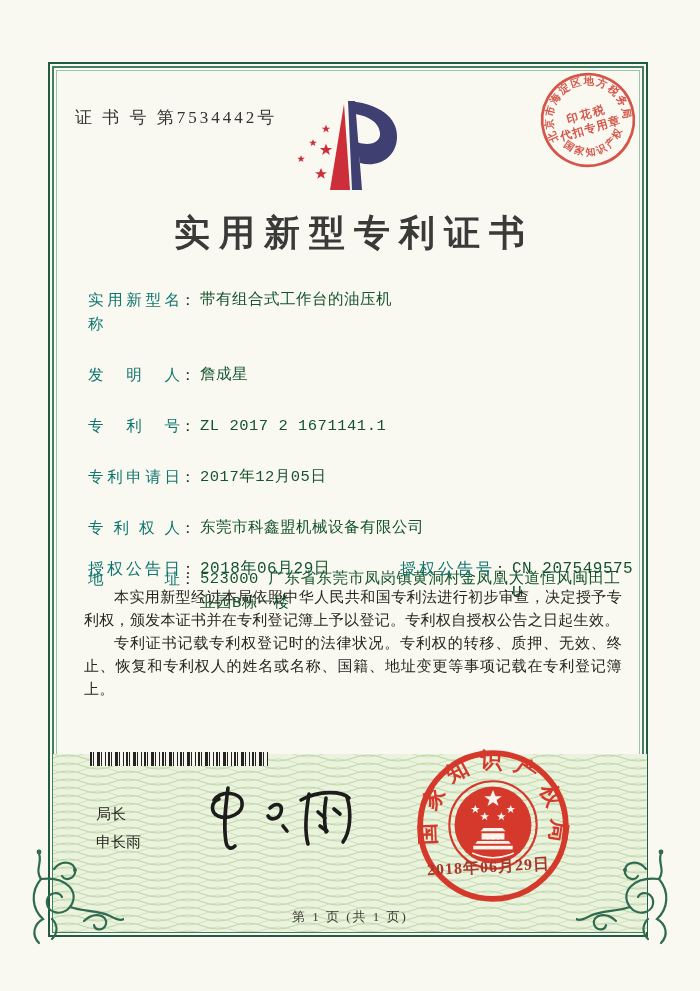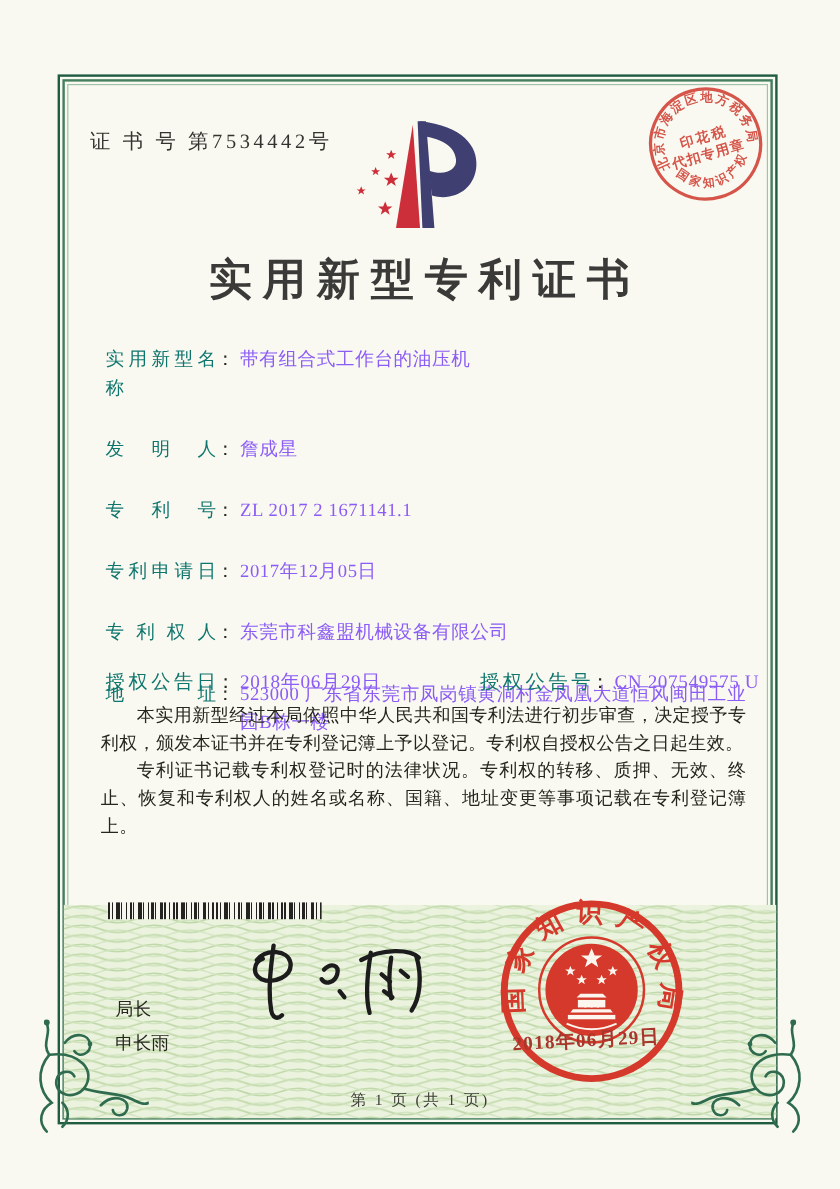--- a/index.html
+++ b/index.html
@@ -48,21 +48,21 @@
     letter-spacing:9px; padding-left:8px; color:#3a3a38;
   }
 
   .fields { position:absolute; left:88px; top:288px; width:545px; font-size:15.5px; }
   .field-row { display:flex; align-items:flex-start; margin-bottom:27px; line-height:24px; }
   .f-label {
     display:inline-block; width:92px; flex:0 0 92px;
     text-align:justify; text-align-last:justify; color:#0f766e;
   }
   .f-colon { display:inline-block; width:20px; flex:0 0 20px; color:#26261f; }
-  .f-value { flex:1; color:#8b5cf6; letter-spacing:0.5px; }
+  .f-value { flex:1; color:#14532d; letter-spacing:0.5px;font-family:Liberation Mono, monospace; }
 
   .grant-row {
     position:absolute; left:88px; top:557px; width:560px;
     font-size:16px; line-height:24px; display:flex;
   }
   .grant-pair { display:flex; }
   .grant-pair.second { position:absolute; left:312px; top:0; }
 
   .paras { position:absolute; left:84px; top:586px; width:538px; }
   .para {
@@ -73,21 +73,21 @@
   .barcode {
     position:absolute; left:90px; top:752px; width:178px; height:14px;
     background:repeating-linear-gradient(90deg,
       #23231f 0 2px, #f7f6ee 2px 3px,
       #23231f 3px 4px, #f7f6ee 4px 7px,
       #23231f 7px 10px, #f7f6ee 10px 11px,
       #23231f 11px 12px, #f7f6ee 12px 15px,
       #23231f 15px 16px, #f7f6ee 16px 18px);
   }
 
-  .officer { position:absolute; left:96px; top:800px; font-size:15px; line-height:28px; color:#26261f;margin-top:28px; }
+  .officer { position:absolute; left:96px; top:800px; font-size:15px; line-height:28px; color:#26261f; }
   .signature { position:absolute; left:188px; top:772px; }
 
   .seal { position:absolute; left:415px; top:748px; }
   .seal-date {
     position:absolute; left:427px; top:856px; width:160px;
     font-size:16px; font-weight:600; color:#a8362c;
     letter-spacing:1px; transform:rotate(-3deg);
     font-family:"Liberation Serif","DejaVu Serif",serif;
   }
 

